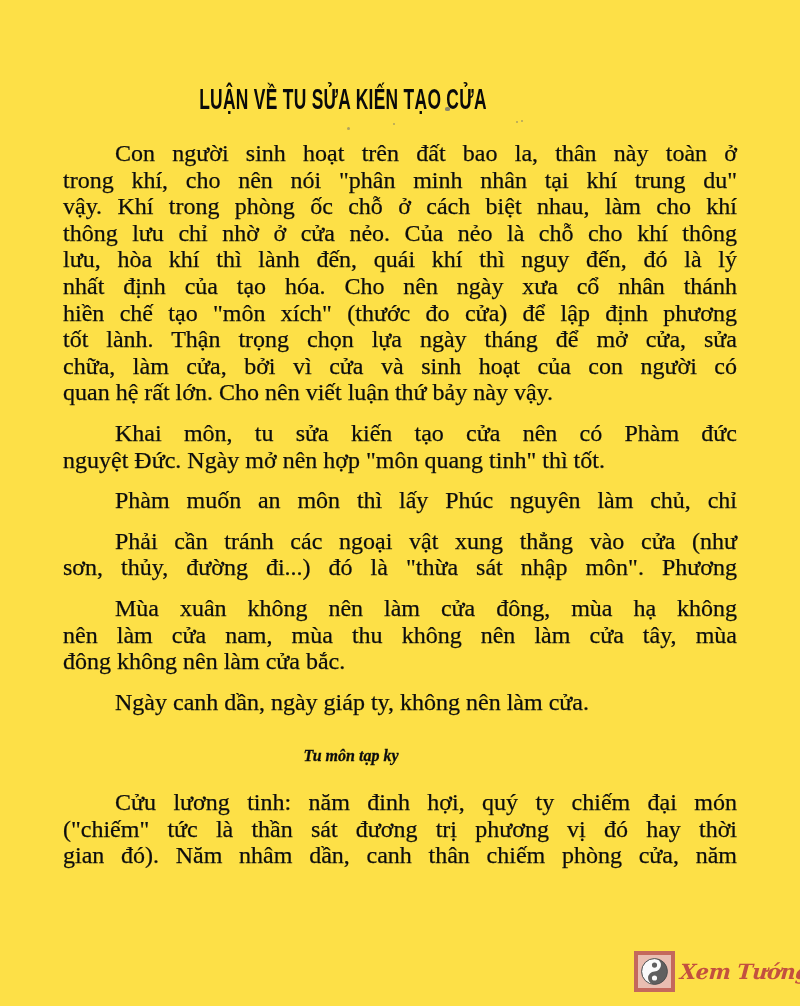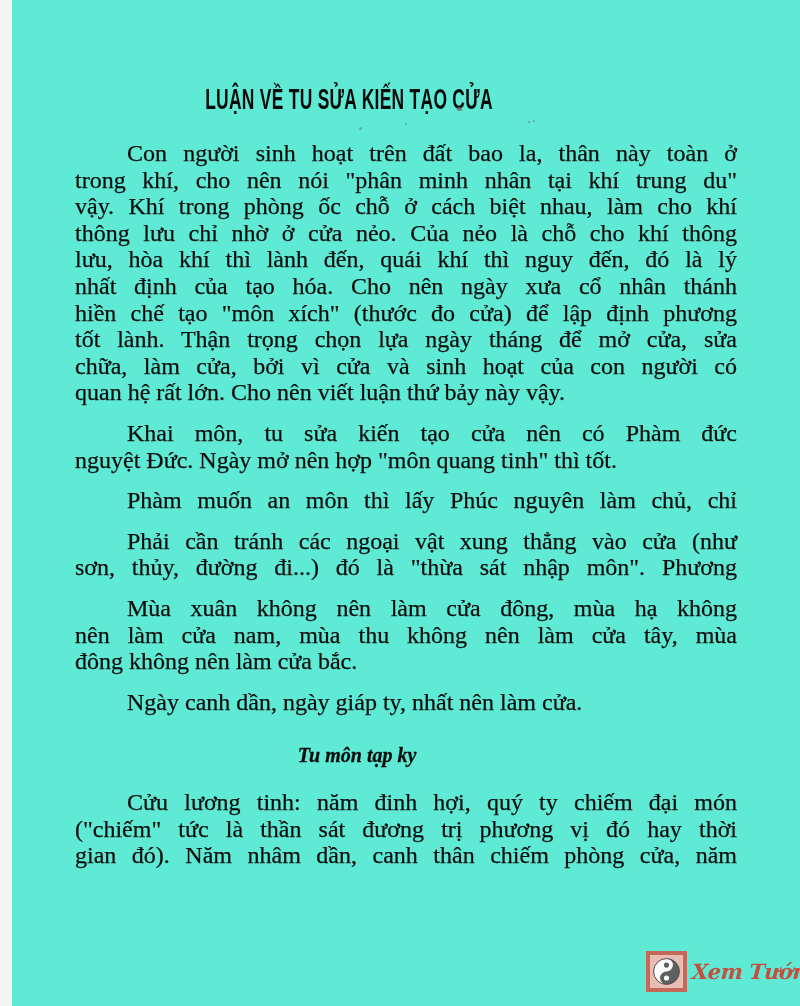--- a/index.html
+++ b/index.html
@@ -5,22 +5,21 @@
   html,body{margin:0;padding:0}
   body{
     width:800px;height:1006px;
     background:#f4f4f2;
     font-family:"Liberation Serif",serif;
     color:#0c0c0c;
     position:relative;overflow:hidden;
   }
   .page{
     position:absolute;inset:0;
-    background:#5eead4;
-    margin-left:12px;
+    background:#fde047;
   }
   
   .title{
     margin:82px 0 0 0;
     text-align:center;
     font-family:"Liberation Sans",sans-serif;
     font-weight:800;
     font-size:29px;
     line-height:34px;
     white-space:nowrap;
@@ -44,21 +43,21 @@
     -webkit-text-stroke:0.25px #141414;
   }
   .line.j{text-align:justify;text-align-last:justify}
   .line.indent{text-indent:52px}
   .subheading{
     margin-top:27px;
     margin-bottom:20px;
     text-align:center;
     transform:translateX(-49px);
     font-weight:bold;font-style:italic;
-    font-size:20px;line-height:27px;
+    font-size:16px;line-height:27px;
     -webkit-text-stroke:0.3px #111;
   }
   
   .pagenum-row{
     margin:6px 63px 0 63px;
     text-align:right;
     padding-right:92px;
     font-size:23px;line-height:28px;
     -webkit-text-stroke:0.25px #141414;
   }
@@ -120,21 +119,21 @@
       <div class="para">
         <div class="line j indent">Phải cần tránh các ngoại vật xung thẳng vào cửa (như</div>
         <div class="line j">sơn, thủy, đường đi...) đó là "thừa sát nhập môn". Phương</div>
       </div>
       <div class="para">
         <div class="line j indent">Mùa xuân không nên làm cửa đông, mùa hạ không</div>
         <div class="line j">nên làm cửa nam, mùa thu không nên làm cửa tây, mùa</div>
         <div class="line">đông không nên làm cửa bắc.</div>
       </div>
       <div class="para">
-        <div class="line indent">Ngày canh dần, ngày giáp ty, nhất nên làm cửa.</div>
+        <div class="line indent">Ngày canh dần, ngày giáp ty, không nên làm cửa.</div>
       </div>
       <div class="subheading">Tu môn tạp ky</div>
       <div class="para">
         <div class="line j indent">Cửu lương tinh: năm đinh hợi, quý ty chiếm đại món</div>
         <div class="line j">("chiếm" tức là thần sát đương trị phương vị đó hay thời</div>
         <div class="line j">gian đó). Năm nhâm dần, canh thân chiếm phòng cửa, năm</div>
       </div>
     </main>
 
 

